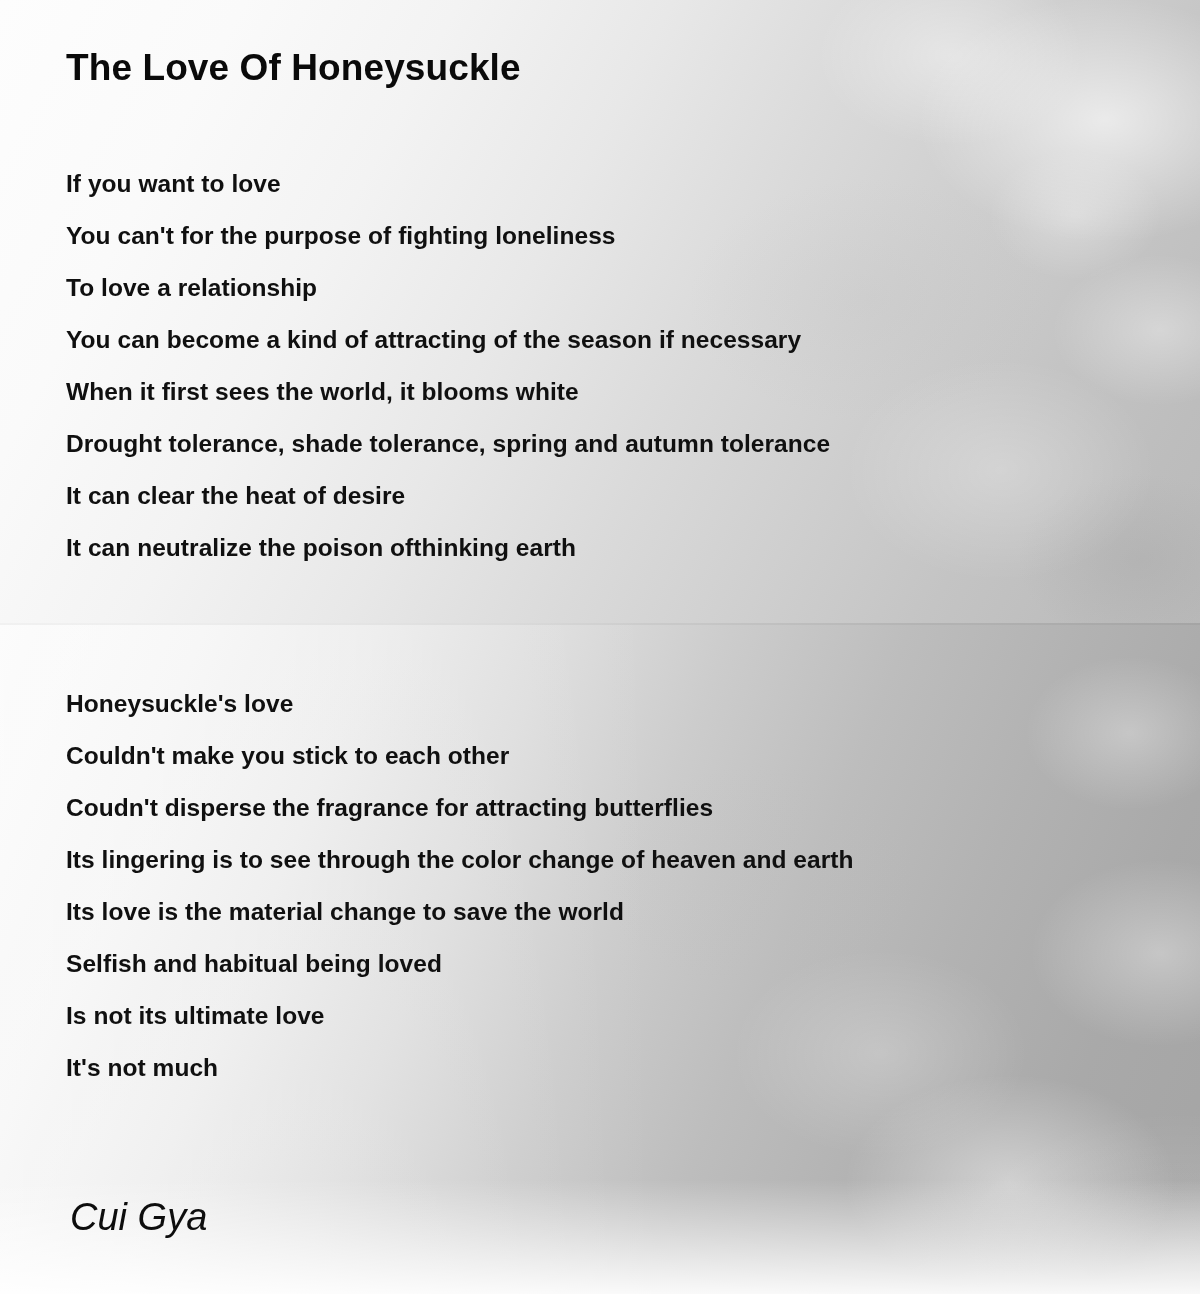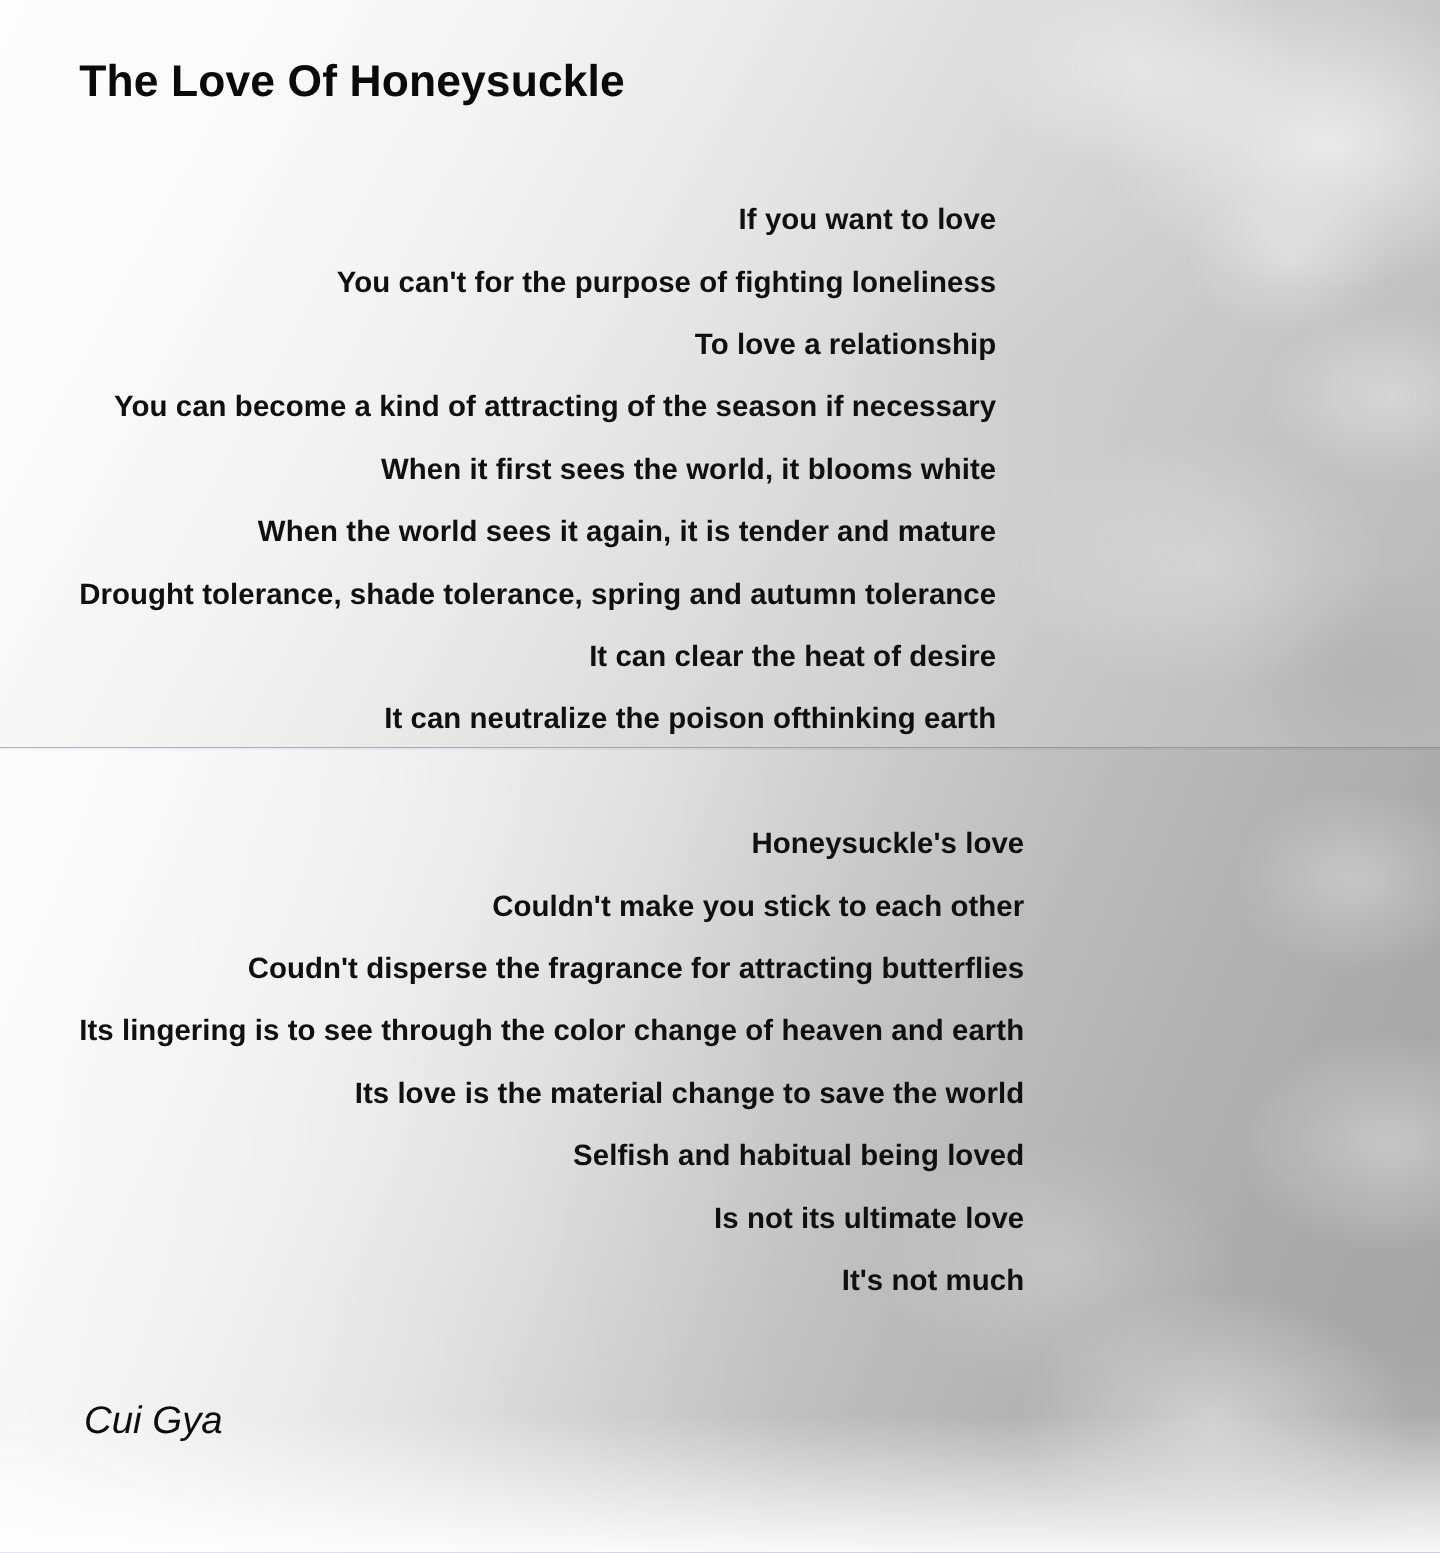--- a/index.html
+++ b/index.html
@@ -135,29 +135,28 @@
   #stanza-1 { top: 158px; }
   #stanza-2 { top: 678px; }
 
   .poem-line {
     font-size: 24.5px;
     font-weight: bold;
     color: #101010;
     line-height: 52px;
     white-space: nowrap;
     letter-spacing: 0.05px;
-    text-align: right;
   }
 
   #poem-author {
     position: absolute;
     left: 70px;
-    top: 1165px;
-    margin: 0;
-    font-size: 32px;
+    top: 1196px;
+    margin: 0;
+    font-size: 38px;
     font-weight: normal;
     font-style: italic;
     color: #0d0d0d;
     white-space: nowrap;
   }
 </style>
 </head>
 <body>
 
 <div id="poem-card">
@@ -178,21 +177,20 @@
   <div id="poem-content">
 
     <h1 id="poem-title">The Love Of Honeysuckle</h1>
 
     <ul class="stanza" id="stanza-1">
       <li class="poem-line">If you want to love</li>
       <li class="poem-line">You can't for the purpose of fighting loneliness</li>
       <li class="poem-line">To love a relationship</li>
       <li class="poem-line">You can become a kind of attracting of the season if necessary</li>
       <li class="poem-line">When it first sees the world, it blooms white</li>
-      <li class="poem-line">When the world sees it again, it is tender and mature</li>
       <li class="poem-line">Drought tolerance, shade tolerance, spring and autumn tolerance</li>
       <li class="poem-line">It can clear the heat of desire</li>
       <li class="poem-line">It can neutralize the poison ofthinking earth</li>
     </ul>
 
     <ul class="stanza" id="stanza-2">
       <li class="poem-line">Honeysuckle's love</li>
       <li class="poem-line">Couldn't make you stick to each other</li>
       <li class="poem-line">Coudn't disperse the fragrance for attracting butterflies</li>
       <li class="poem-line">Its lingering is to see through the color change of heaven and earth</li>

